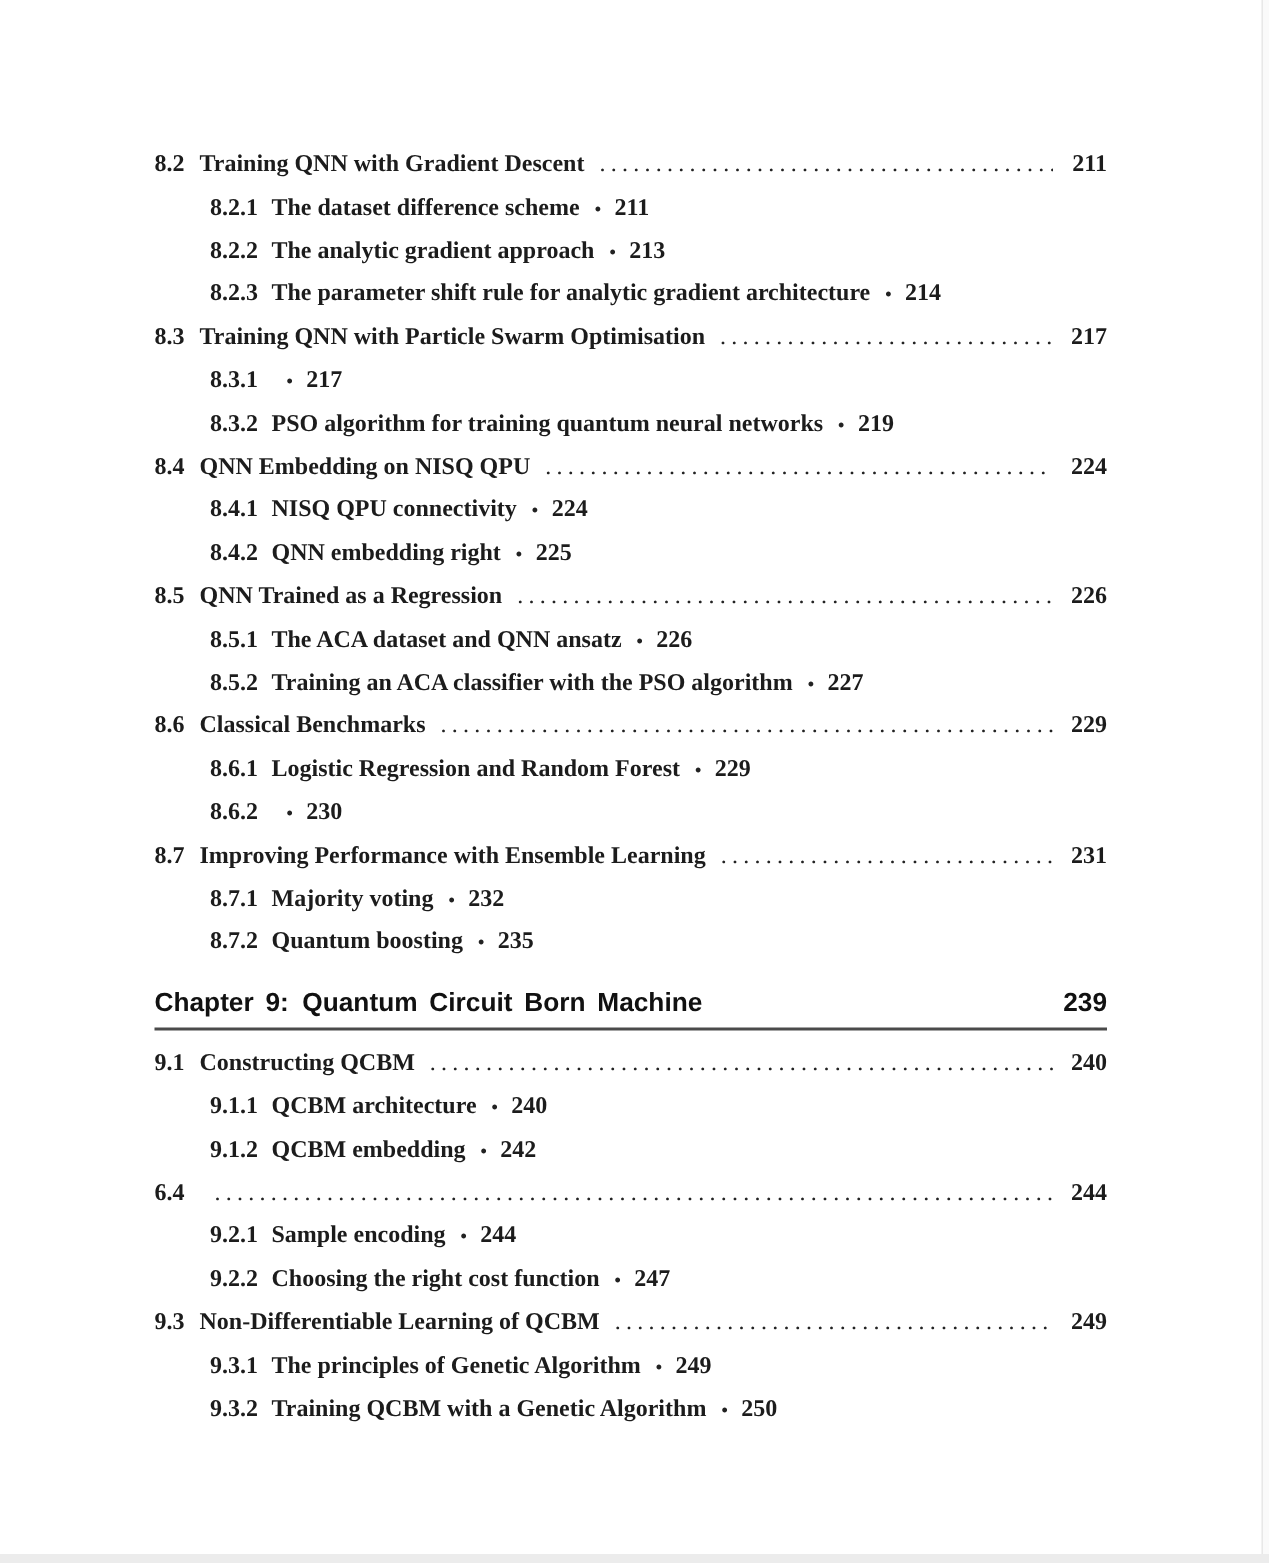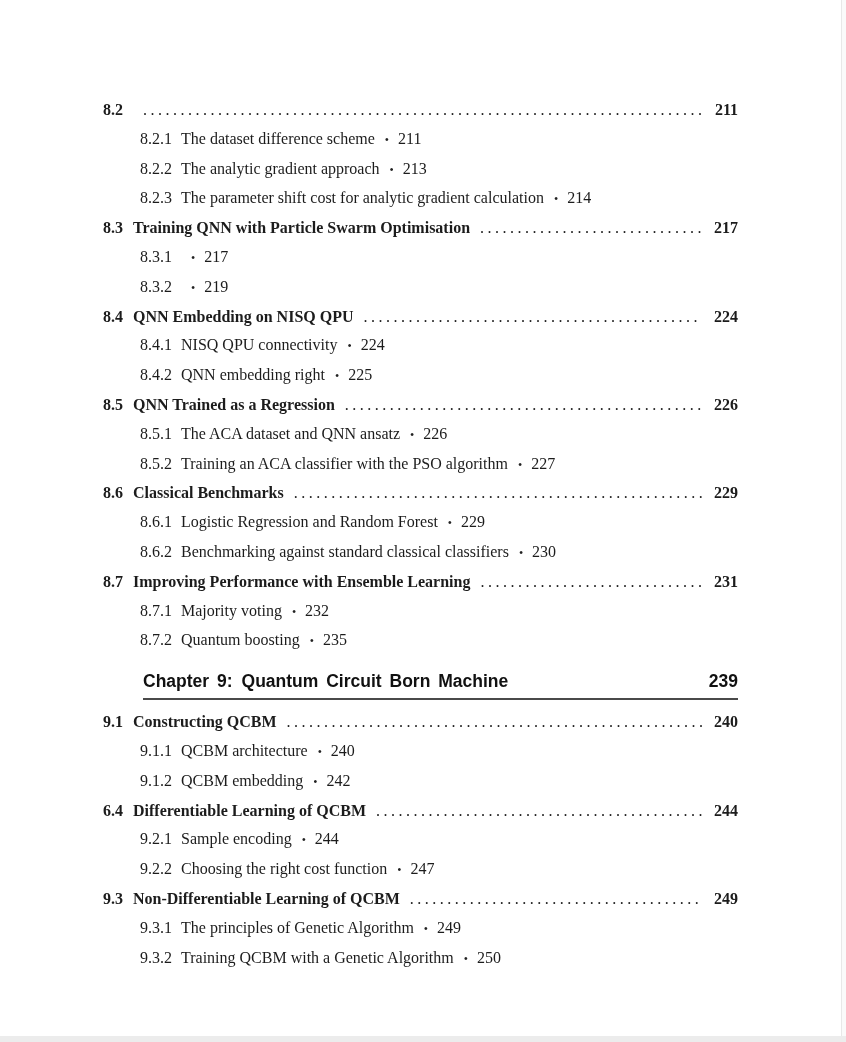--- a/index.html
+++ b/index.html
@@ -44,43 +44,43 @@
     margin: 0 8px 0 10px;
     color: #222222;
   }
   .sec-page {
     min-width: 28px;
     text-align: right;
     font-weight: bold;
   }
   .sub-row {
     font-size: 16px;
-    font-weight: normal;
+    font-weight: bold;
     padding-left: 37px;
+    align-items: flex-end;
   }
   .sub-num { margin-right: 9px; }
   .sub-bullet {
     font-size: 12px;
     margin: 0 9px 0 10px;
     color: #222222;
   }
   .chapter-heading {
     display: flex;
     align-items: baseline;
     font-family: "Liberation Sans", sans-serif;
     font-weight: bold;
     font-size: 17.5px;
     color: #111111;
     line-height: 26px;
     margin-top: 12px;
     padding-bottom: 4px;
     border-bottom: 2px solid #4a4a4a;
     margin-bottom: 8px;
     word-spacing: 3px;
-    margin-left: 40px;
   }
   .chapter-label { margin-right: 9px; }
   .chapter-spacer { flex: 1; }
   .chapter-page { text-align: left; }
   #right-edge {
     position: absolute;
     top: 0;
     right: 0;
     width: 4px;
     height: 100%;
@@ -99,54 +99,56 @@
 </head>
 <body>
 
 <div id="page">
 
   <div id="toc-content">
 
     <div id="toc-chapter8-list">
         <div class="toc-row sec-row">
           <span class="sec-num">8.2</span>
+          <span class="sec-title">Training QNN with Gradient Descent</span>
           <span class="sec-leader">........................................................................................................................................................................................................</span>
           <span class="sec-page">211</span>
         </div>
         <div class="toc-row sub-row">
           <span class="sub-num">8.2.1</span>
           <span class="sub-title">The dataset difference scheme</span>
           <span class="sub-bullet">•</span>
           <span class="sub-page">211</span>
         </div>
         <div class="toc-row sub-row">
           <span class="sub-num">8.2.2</span>
           <span class="sub-title">The analytic gradient approach</span>
           <span class="sub-bullet">•</span>
           <span class="sub-page">213</span>
         </div>
         <div class="toc-row sub-row">
           <span class="sub-num">8.2.3</span>
-          <span class="sub-title">The parameter shift cost for analytic gradient calculation</span>
+          <span class="sub-title">The parameter shift rule for analytic gradient architecture</span>
           <span class="sub-bullet">•</span>
           <span class="sub-page">214</span>
         </div>
         <div class="toc-row sec-row">
           <span class="sec-num">8.3</span>
           <span class="sec-title">Training QNN with Particle Swarm Optimisation</span>
           <span class="sec-leader">........................................................................................................................................................................................................</span>
           <span class="sec-page">217</span>
         </div>
         <div class="toc-row sub-row">
           <span class="sub-num">8.3.1</span>
           <span class="sub-bullet">•</span>
           <span class="sub-page">217</span>
         </div>
         <div class="toc-row sub-row">
           <span class="sub-num">8.3.2</span>
+          <span class="sub-title">PSO algorithm for training quantum neural networks</span>
           <span class="sub-bullet">•</span>
           <span class="sub-page">219</span>
         </div>
         <div class="toc-row sec-row">
           <span class="sec-num">8.4</span>
           <span class="sec-title">QNN Embedding on NISQ QPU</span>
           <span class="sec-leader">........................................................................................................................................................................................................</span>
           <span class="sec-page">224</span>
         </div>
         <div class="toc-row sub-row">
@@ -186,21 +188,20 @@
           <span class="sec-page">229</span>
         </div>
         <div class="toc-row sub-row">
           <span class="sub-num">8.6.1</span>
           <span class="sub-title">Logistic Regression and Random Forest</span>
           <span class="sub-bullet">•</span>
           <span class="sub-page">229</span>
         </div>
         <div class="toc-row sub-row">
           <span class="sub-num">8.6.2</span>
-          <span class="sub-title">Benchmarking against standard classical classifiers</span>
           <span class="sub-bullet">•</span>
           <span class="sub-page">230</span>
         </div>
         <div class="toc-row sec-row">
           <span class="sec-num">8.7</span>
           <span class="sec-title">Improving Performance with Ensemble Learning</span>
           <span class="sec-leader">........................................................................................................................................................................................................</span>
           <span class="sec-page">231</span>
         </div>
         <div class="toc-row sub-row">
@@ -238,21 +239,20 @@
           <span class="sub-page">240</span>
         </div>
         <div class="toc-row sub-row">
           <span class="sub-num">9.1.2</span>
           <span class="sub-title">QCBM embedding</span>
           <span class="sub-bullet">•</span>
           <span class="sub-page">242</span>
         </div>
         <div class="toc-row sec-row">
           <span class="sec-num">6.4</span>
-          <span class="sec-title">Differentiable Learning of QCBM</span>
           <span class="sec-leader">........................................................................................................................................................................................................</span>
           <span class="sec-page">244</span>
         </div>
         <div class="toc-row sub-row">
           <span class="sub-num">9.2.1</span>
           <span class="sub-title">Sample encoding</span>
           <span class="sub-bullet">•</span>
           <span class="sub-page">244</span>
         </div>
         <div class="toc-row sub-row">

